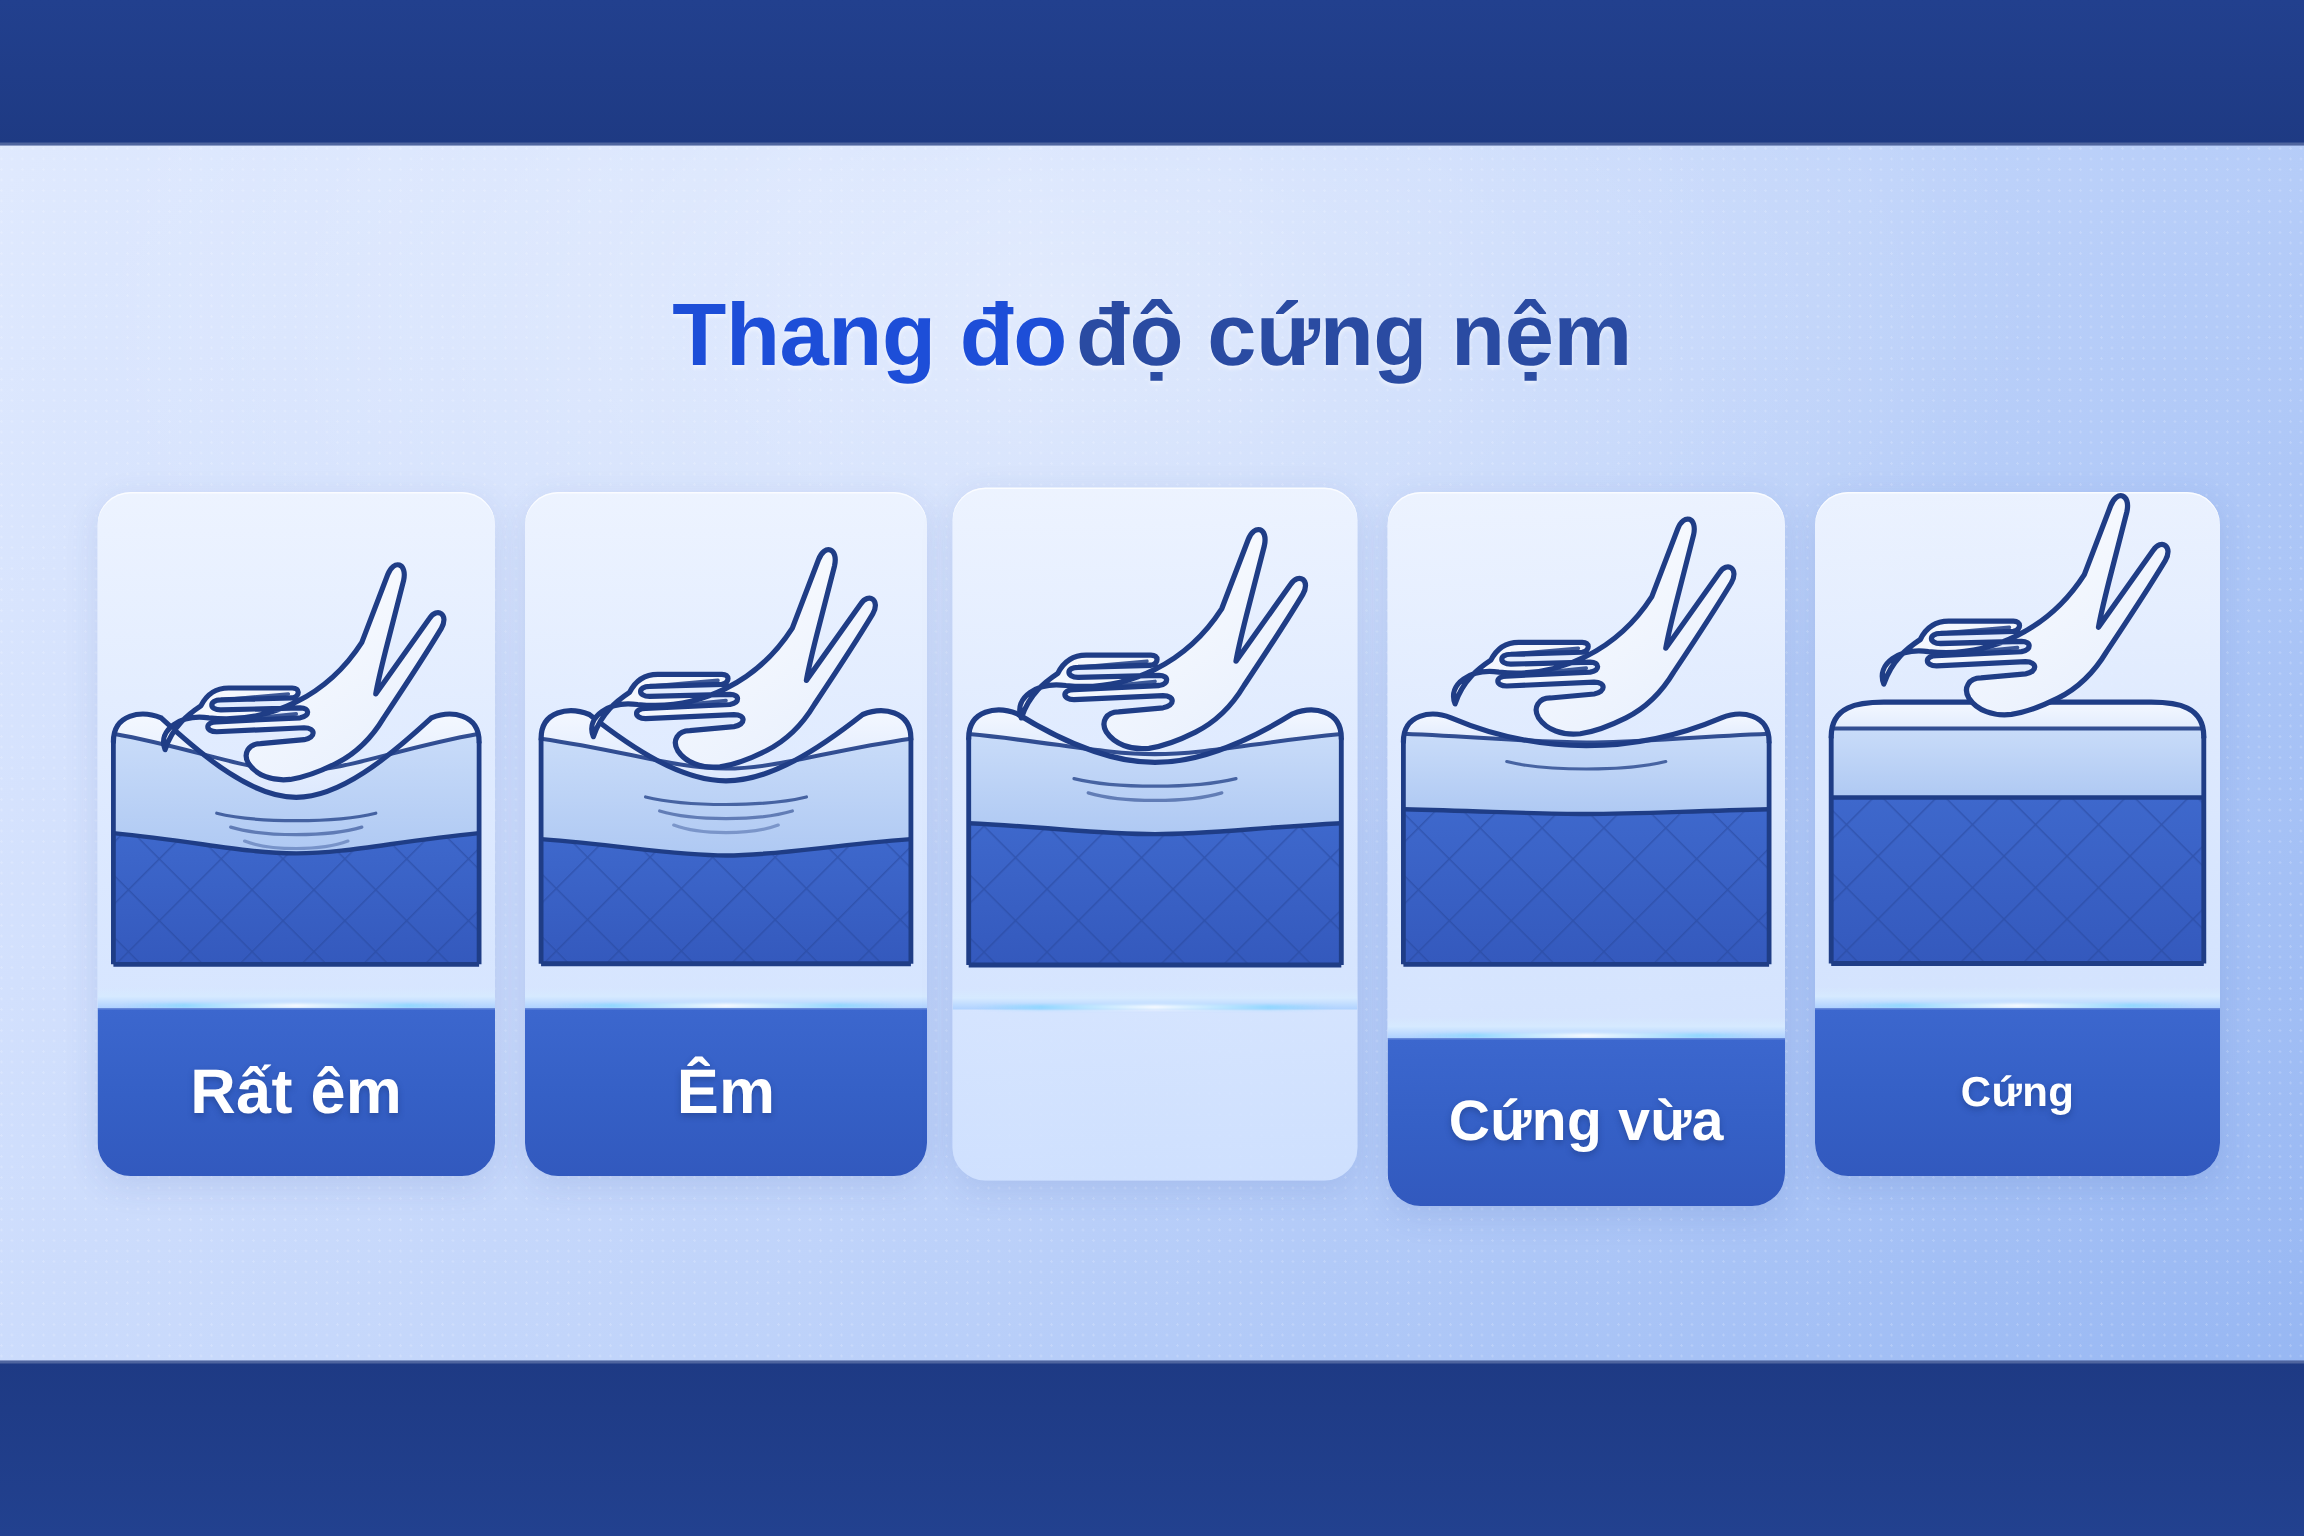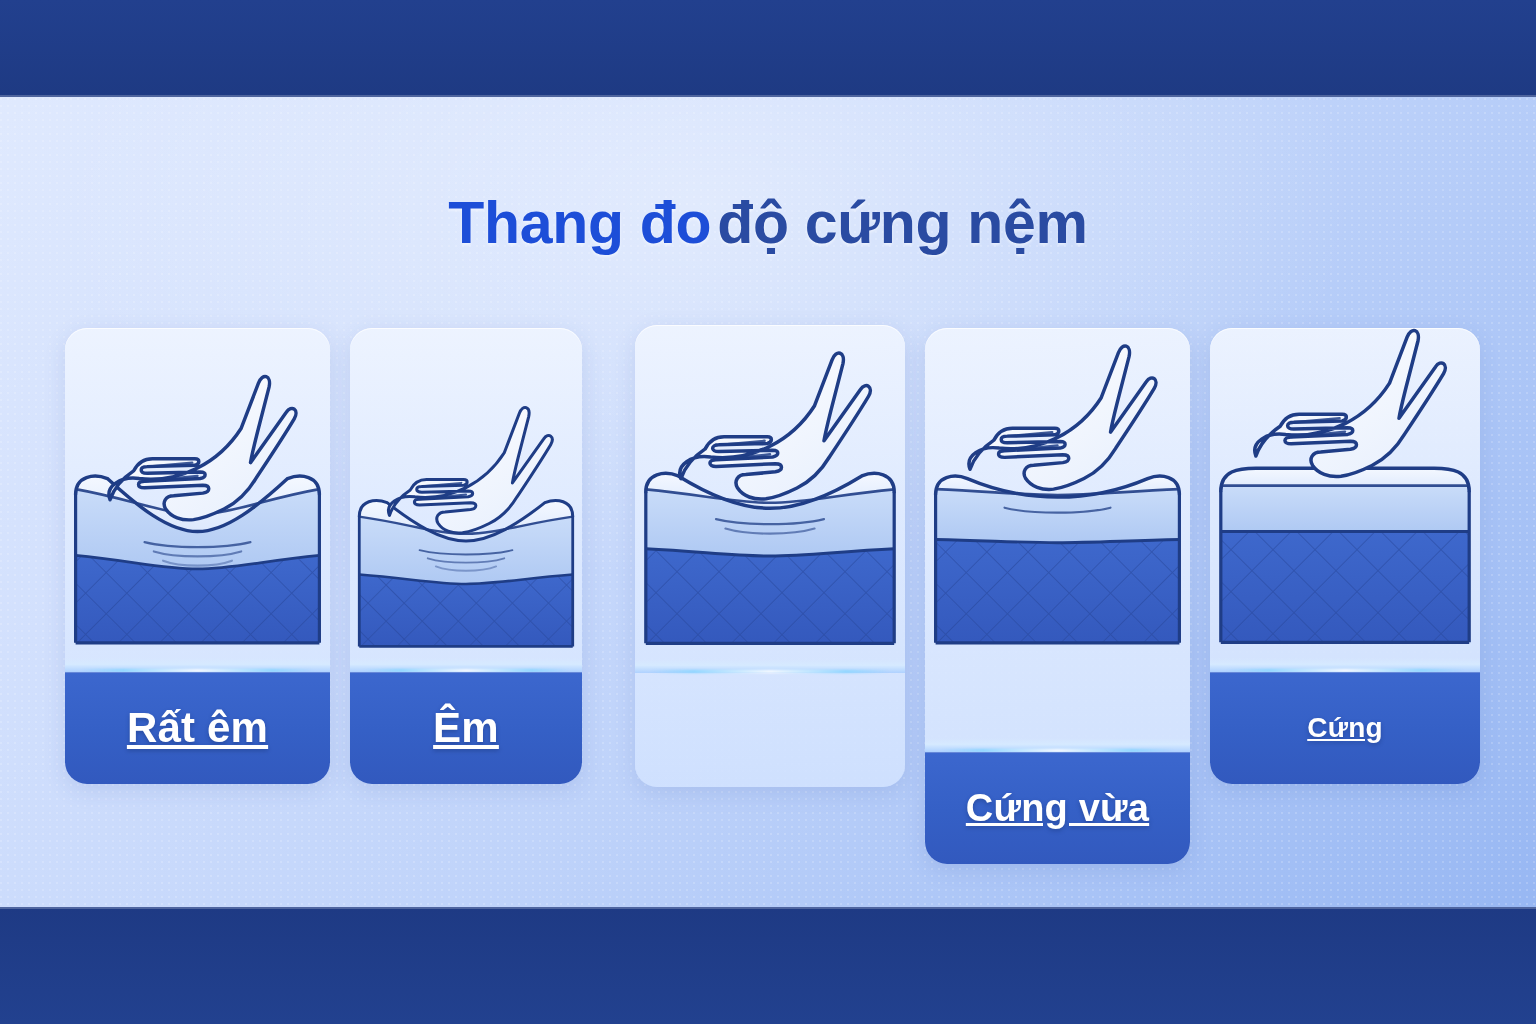--- a/index.html
+++ b/index.html
@@ -85,21 +85,20 @@
   .label-bar{
     position:absolute; left:0; right:0; bottom:0;
     background:linear-gradient(180deg,#3C67CE 0%,#3560C6 52%,#3259BE 100%);
     display:flex; align-items:center; justify-content:center;
     box-shadow:inset 0 1px 0 rgba(255,255,255,.22);
   }
   .label-bar span{
     color:#FFFFFF; font-weight:700; letter-spacing:.2px;
     text-shadow:0 2px 4px rgba(18,40,95,.35);
     white-space:nowrap;
-    text-decoration:underline;
   }
 </style>
 </head>
 <body>
 
 <div id="stage">
 
   <div class="bg"></div>
   <div class="bg-texture"></div>
   <div class="bg-sheen"></div>
@@ -203,21 +202,21 @@
     <path d="M 62 45 L 96 42" fill="none" stroke="#1F3D86" stroke-width="1.8" stroke-linecap="round" opacity=".85"></path>
               <path d="M 60 56 L 100 52" fill="none" stroke="#1F3D86" stroke-width="1.8" stroke-linecap="round" opacity=".85"></path>
   </svg>
       </div>
       <div class="glow" style="bottom:112px"></div>
       <div class="label-bar" style="height:112px">
         <span style="font-size:42px">Rất êm</span>
       </div>
     </div>
       </div>
-      <div class="card" style="left: 350px; top: 328px; width: 232px; height: 456px;">
+      <div class="card" style="left: 350px; top: 328px; width: 268px; height: 456px;">
     <div class="card-inner">
       <div class="illus" style="height:344px">
 
   <svg viewBox="0 0 200 200" preserveAspectRatio="xMidYMax meet" aria-hidden="true">
     <defs>
       <linearGradient id="tg1" x1="0" y1="0" x2="0" y2="1">
         <stop offset="0%" stop-color="#F4F8FF"></stop>
                   <stop offset="100%" stop-color="#DCE8FD"></stop>
       </linearGradient>
       <linearGradient id="mg1" x1="0" y1="0" x2="0" y2="1">
@@ -393,21 +392,21 @@
      L 66 25
      C 58 25 54 30 52 34
      C 46 38 38 44 34 56 Z" fill="url(#hg2)" stroke="#1F3D86" stroke-width="2.6" stroke-linejoin="round" stroke-linecap="round"></path>
     <path d="M 62 31 L 96 28" fill="none" stroke="#1F3D86" stroke-width="1.8" stroke-linecap="round" opacity=".85"></path>
               <path d="M 60 42 L 100 38" fill="none" stroke="#1F3D86" stroke-width="1.8" stroke-linecap="round" opacity=".85"></path>
   </svg>
       </div>
       <div class="glow" style="bottom:114px"></div>
     </div>
       </div>
-      <div class="card" style="left: 925px; top: 328px; width: 265px; height: 536px;">
+      <div class="card" style="left: 925px; top: 328px; width: 265px; height: 476px;">
     <div class="card-inner">
       <div class="illus" style="height:344px">
 
   <svg viewBox="0 0 200 200" preserveAspectRatio="xMidYMax meet" aria-hidden="true">
     <defs>
       <linearGradient id="tg3" x1="0" y1="0" x2="0" y2="1">
         <stop offset="0%" stop-color="#F4F8FF"></stop>
                   <stop offset="100%" stop-color="#DCE8FD"></stop>
       </linearGradient>
       <linearGradient id="mg3" x1="0" y1="0" x2="0" y2="1">

